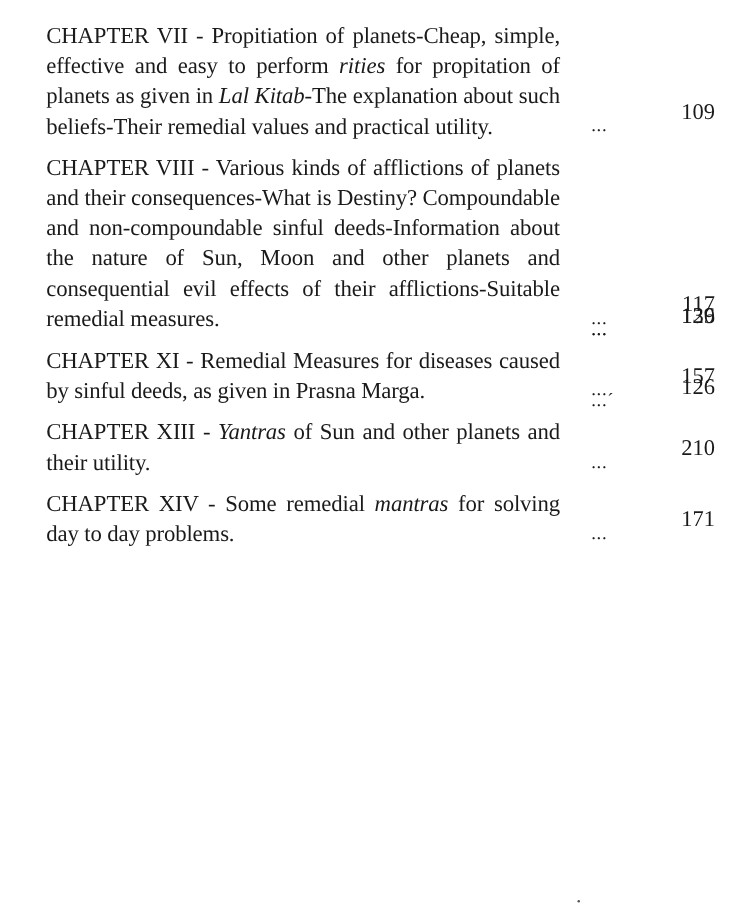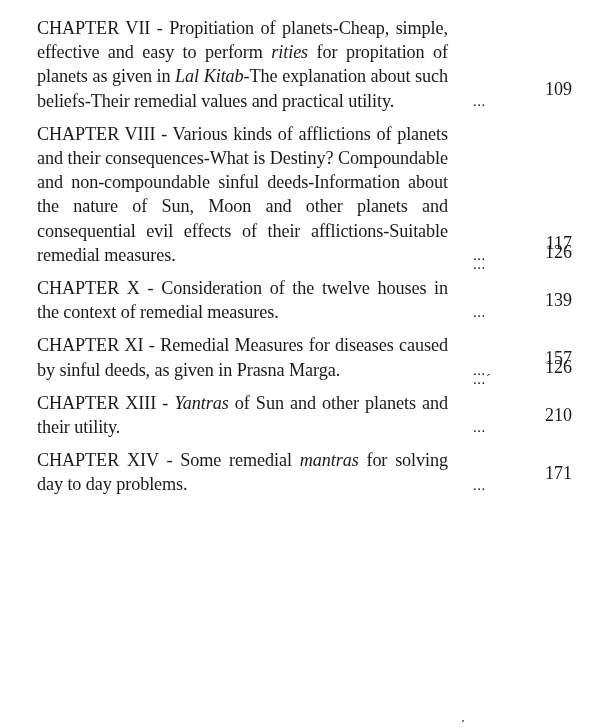--- a/index.html
+++ b/index.html
@@ -76,21 +76,20 @@
     <span class="dots">...</span>
     <span class="page">117</span>
   </div>
 
   <div class="entry">
     <span class="dots">...</span>
     <span class="page">126</span>
   </div>
 
   <div class="entry">
-    <div class="entry-text"><span>CHAPTER X</span><span> - </span><span>Consideration of the twelve houses in the context of remedial measures.</span></div>
     <span class="dots">...</span>
     <span class="page">139</span>
   </div>
 
   <div class="entry">
     <div class="entry-text"><span>CHAPTER XI</span><span> - </span><span>Remedial Measures for diseases caused by sinful deeds, as given in Prasna Marga.</span></div>
     <span class="dots">...</span>
     <span class="page">157</span>
   </div>
 

